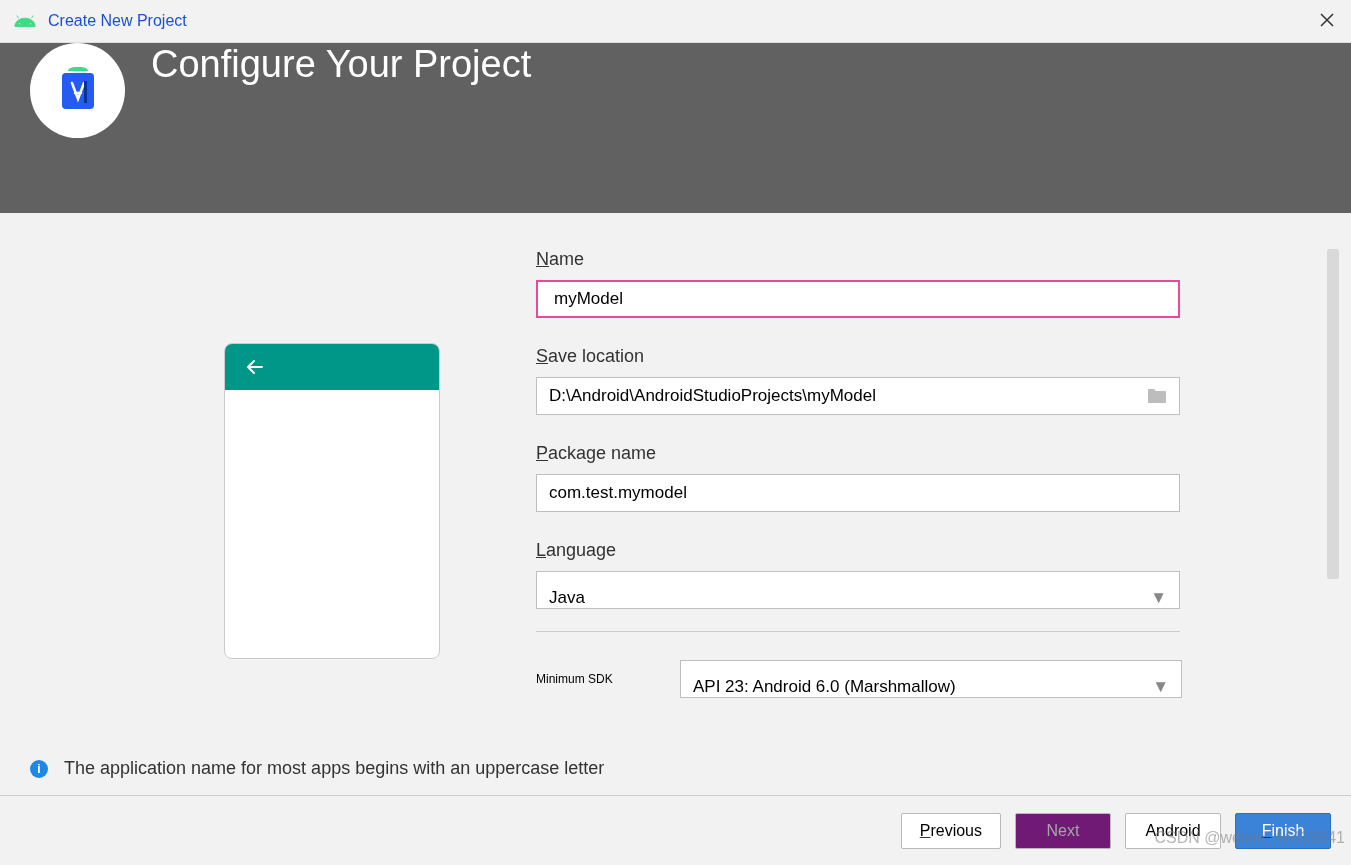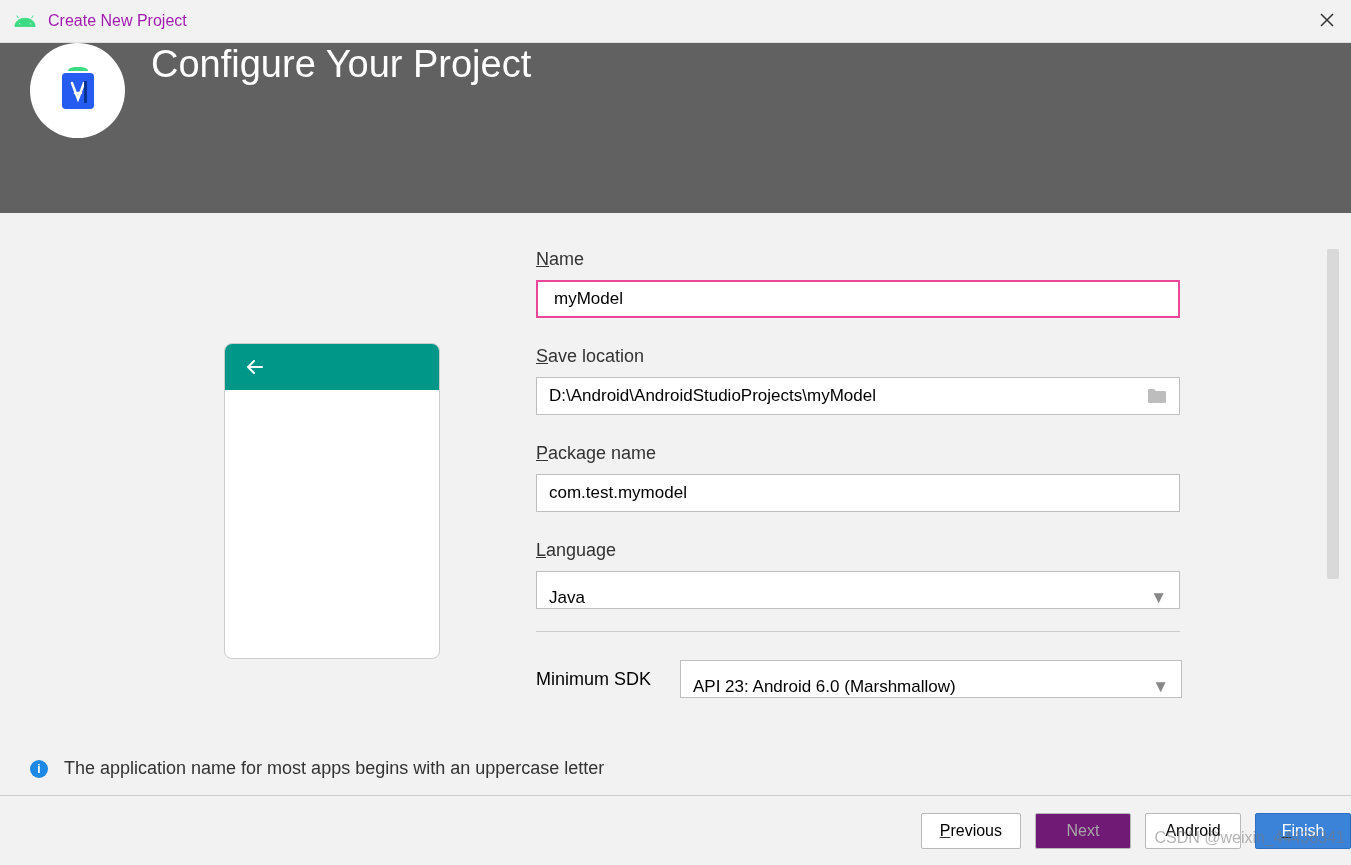--- a/index.html
+++ b/index.html
@@ -1,20 +1,20 @@
 <!DOCTYPE html>
 <html><head>
 <meta charset="utf-8">
 <style>
   * { box-sizing: border-box; margin: 0; padding: 0; font-family: "Segoe UI", Arial, sans-serif; }
   html, body { width: 1351px; height: 865px; background: #fff; overflow: hidden; }
 
   .titlebar { height: 43px; background: #f2f2f2; display: flex; align-items: center; padding: 0 14px; border-bottom: 1px solid #ddd; position: relative; }
   .titlebar .android-glyph { width: 22px; height: 14px; margin-right: 12px; }
-  .titlebar .title { font-size: 16px; color: #a21caf; }
+  .titlebar .title { font-size: 16px; color: #1d4ed8; }
   .titlebar .close { position: absolute; right: 14px; top: 10px; width: 20px; height: 20px; cursor: pointer; }
 
   .header { height: 170px; background: #616161; display: flex; align-items: flex-start; padding-left: 30px; }
   .header .badge { width: 95px; height: 95px; border-radius: 50%; background: #fff; display: flex; align-items: center; justify-content: center; margin-right: 26px; }
   .header h1 { color: #fff; font-weight: 400; font-size: 38px; }
 
   .body { position: absolute; top: 213px; bottom: 70px; left: 0; right: 0; background: #f2f2f2; }
   .body-inner { position: absolute; top: 0; bottom: 66px; left: 0; right: 0; overflow: hidden; }
 
   .preview { position: absolute; left: 224px; top: 130px; width: 216px; height: 316px; background: #fff; border: 1px solid #ccc; border-radius: 8px; overflow: hidden; }
@@ -25,31 +25,31 @@
   .field { margin-bottom: 28px; }
   .field label { display: block; font-size: 18px; color: #333; margin-bottom: 10px; }
   .u { text-decoration: underline; text-decoration-color: #333; }
   .ibox { width: 644px; height: 38px; border: 1px solid #bfbfbf; background: #fff; padding: 0 12px; font-size: 17px; color: #222; display: flex; align-items: center; }
   .ibox.focus { border: 2px solid #ec4899; padding-left: 16px; }
   .ibox input { border: none; outline: none; width: 100%; height: 100%; font-size: 17px; background: transparent; }
   .sel { width: 644px; height: 38px; border: 1px solid #bfbfbf; border-top-color: #bfbfbf; border-left: none; border-right: none; border-bottom: 1px solid #bfbfbf; background: #fff; padding: 0 12px; font-size: 17px; display: flex; align-items: flex-end; position: relative; }
   .sel.full { border: 1px solid #bfbfbf; }
   .sel .caret { position: absolute; right: 12px; color: #888; }
   .row { display: flex; align-items: center; gap: 18px; }
-  .row .rlabel { font-size: 18px; width: 126px; }
+  .row .rlabel { font-size: 12px; width: 126px; }
   .row .sel { width: 502px; border: 1px solid #bfbfbf; }
   .divider { height: 1px; background: #ccc; width: 644px; margin-top: -6px; margin-bottom: 28px; }
   .folder-icon { position: absolute; right: 12px; color: #b0b0b0; }
 
   .hint { position: absolute; left: 30px; bottom: 16px; display: flex; align-items: center; gap: 16px; font-size: 18px; color: #333; }
   .hint .info { width: 18px; height: 18px; border-radius: 50%; background: #1e88e5; color: #fff; font-size: 12px; font-weight: bold; display: flex; align-items: center; justify-content: center; }
 
   .scrollbar { position: absolute; right: 12px; top: 36px; width: 12px; height: 330px; background: #d9d9d9; border-radius: 2px; }
 
-  .footer { position: absolute; bottom: 0; left: 0; right: 0; height: 70px; background: #f2f2f2; border-top: 1px solid #ccc; display: flex; align-items: center; justify-content: flex-end; gap: 14px; }
+  .footer { position: absolute; bottom: 0; left: 0; right: 0; height: 70px; background: #f2f2f2; border-top: 1px solid #ccc; display: flex; align-items: center; justify-content: flex-end; padding-right: 20px; gap: 14px; }
   .btn { min-width: 96px; height: 36px; border: 1px solid #b8b8b8; background: #fff; font-size: 16px; border-radius: 2px; padding: 0 18px; cursor: pointer; }
   .btn.disabled { color: #a6a6a6; background: #701a75; cursor: default; }
   .btn.primary { background: #3b82d9; border-color: #2d6fc2; color: #fff; }
   .watermark { position: absolute; right: 6px; bottom: 18px; font-size: 16px; color: rgba(120,120,120,0.55); pointer-events: none; font-family: Arial, sans-serif; }
 </style>
 </head>
 <body>
 
 <div class="titlebar">
   <svg class="android-glyph" viewBox="0 0 24 14">

